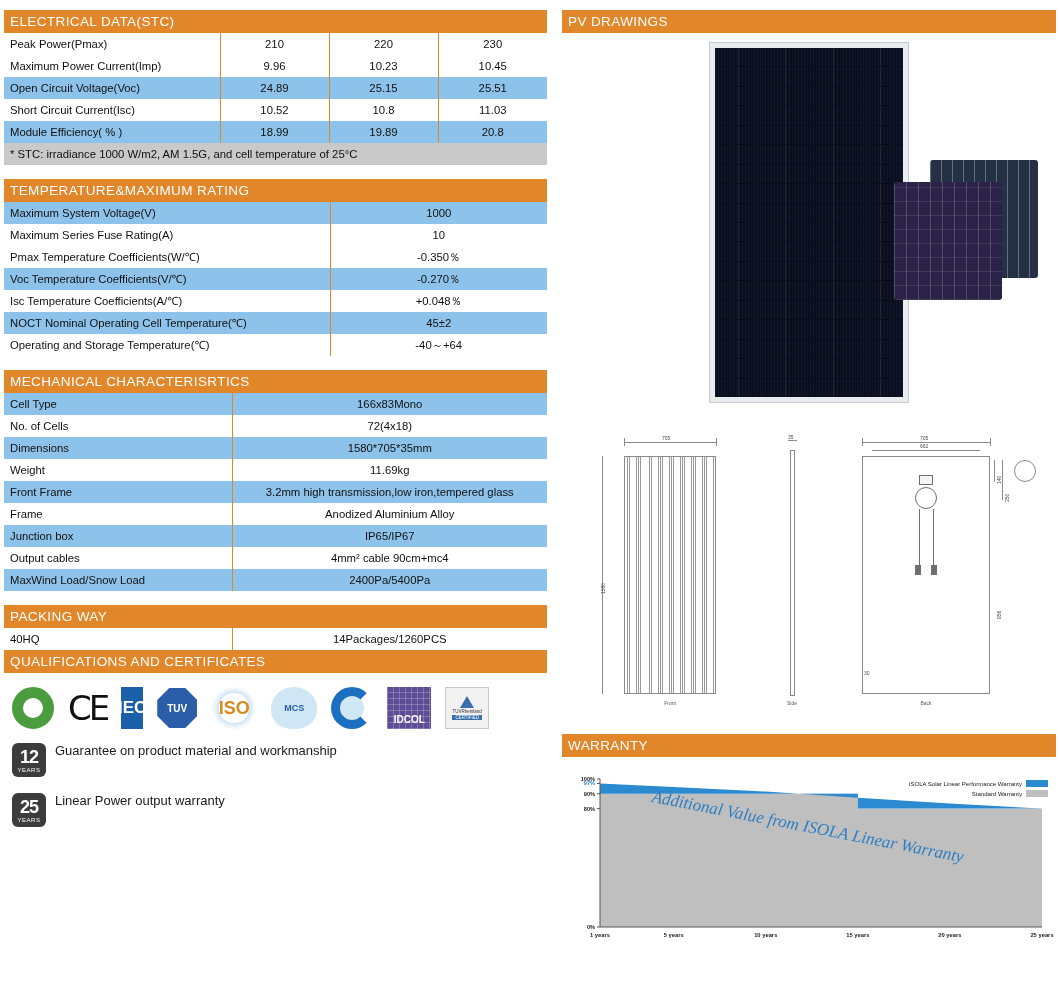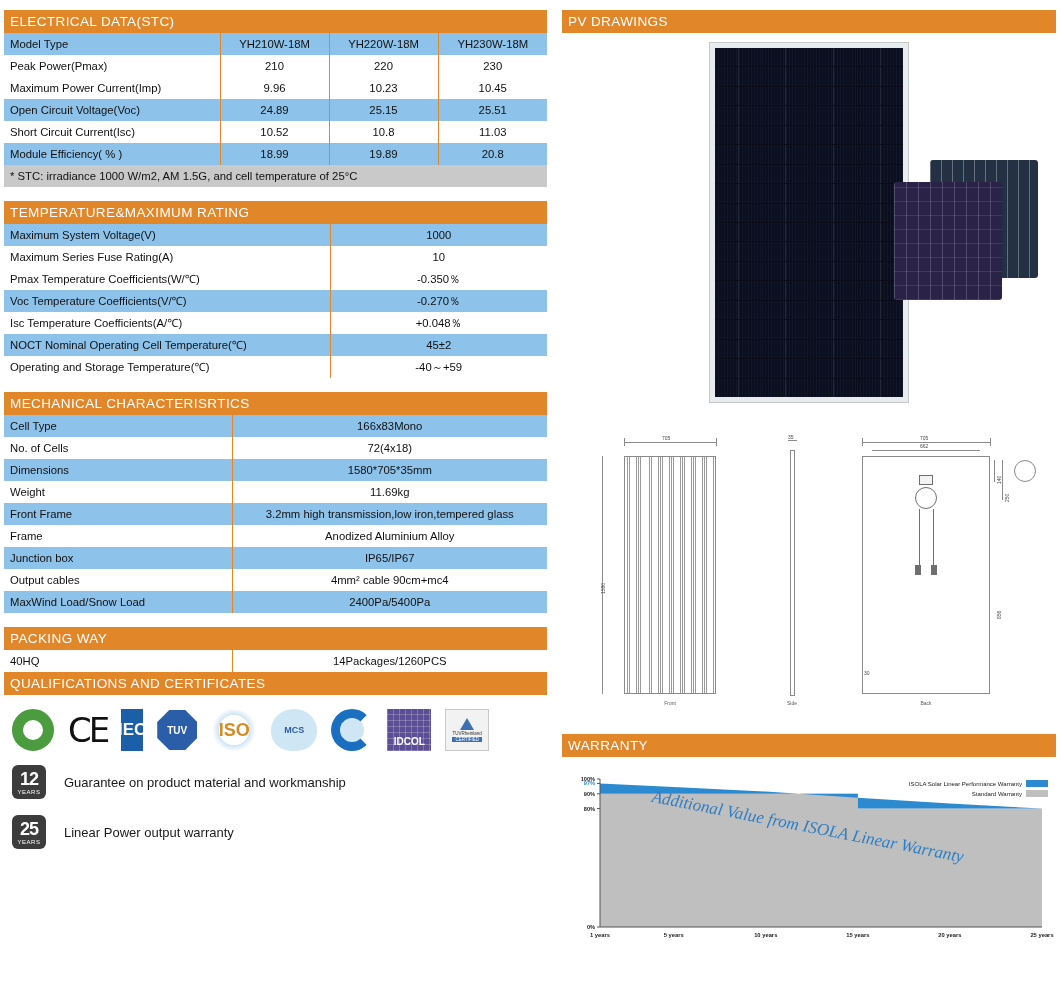--- a/index.html
+++ b/index.html
@@ -243,21 +243,21 @@
   }
   .cert-tuvr .tri {
     width: 0; height: 0;
     border-left: 7px solid transparent; border-right: 7px solid transparent;
     border-bottom: 12px solid #3b6fb0;
   }
   .cert-tuvr .t1 { font-size: 4.5px; color: #333; }
   .cert-tuvr .t2 { font-size: 4.5px; color: #fff; background: #3b6fb0; padding: 0 3px; }
 
   
-  .wrow { display: flex; align-items: center; gap: 18px; padding: 8px 8px; }
+  .wrow { display: flex; align-items: flex-start; gap: 9px; padding: 8px 8px; }
   .wbadge {
     width: 34px; height: 34px; border-radius: 6px;
     background: #3c3c3c; color: #fff;
     display: flex; flex-direction: column; align-items: center; justify-content: center;
     line-height: 1;
   }
   .wbadge .num { font-size: 18px; font-weight: bold; letter-spacing: -1px; }
   .wbadge .yrs { font-size: 6px; letter-spacing: .5px; margin-top: 1px; }
   .wtext { font-size: 13px; color: #1a1a1a; }
 
@@ -289,26 +289,20 @@
     <div class="block">
       <div class="sec-head">ELECTRICAL DATA(STC)</div>
       <table class="spec">
         <colgroup>
             <col style="width:216px">
             <col style="width:109px">
             <col style="width:109px">
             <col style="width:109px">
           </colgroup>
         <tbody>
-          <tr class="rowA">
-            <td class="lbl">Model Type</td>
-            <td class="val">YH210W-18M</td>
-            <td class="val">YH220W-18M</td>
-            <td class="val">YH230W-18M</td>
-          </tr>
           <tr class="rowB">
             <td class="lbl">Peak Power(Pmax)</td>
             <td class="val">210</td>
             <td class="val">220</td>
             <td class="val">230</td>
           </tr>
           <tr class="rowB">
             <td class="lbl">Maximum Power Current(Imp)</td>
             <td class="val">9.96</td>
             <td class="val">10.23</td>
@@ -364,21 +358,21 @@
           <tr class="rowB">
             <td class="lbl">Isc Temperature Coefficients(A/℃)</td>
             <td class="val">+0.048％</td>
           </tr>
           <tr class="rowA">
             <td class="lbl">NOCT Nominal Operating Cell Temperature(℃)</td>
             <td class="val">45±2</td>
           </tr>
           <tr class="rowB">
             <td class="lbl">Operating and Storage Temperature(℃)</td>
-            <td class="val">-40～+59</td>
+            <td class="val">-40～+64</td>
           </tr>
         </tbody>
       </table>
     </div>
 
     <div class="block">
       <div class="sec-head">MECHANICAL  CHARACTERISRTICS</div>
       <table class="spec">
         <colgroup>
             <col style="width:228px">

